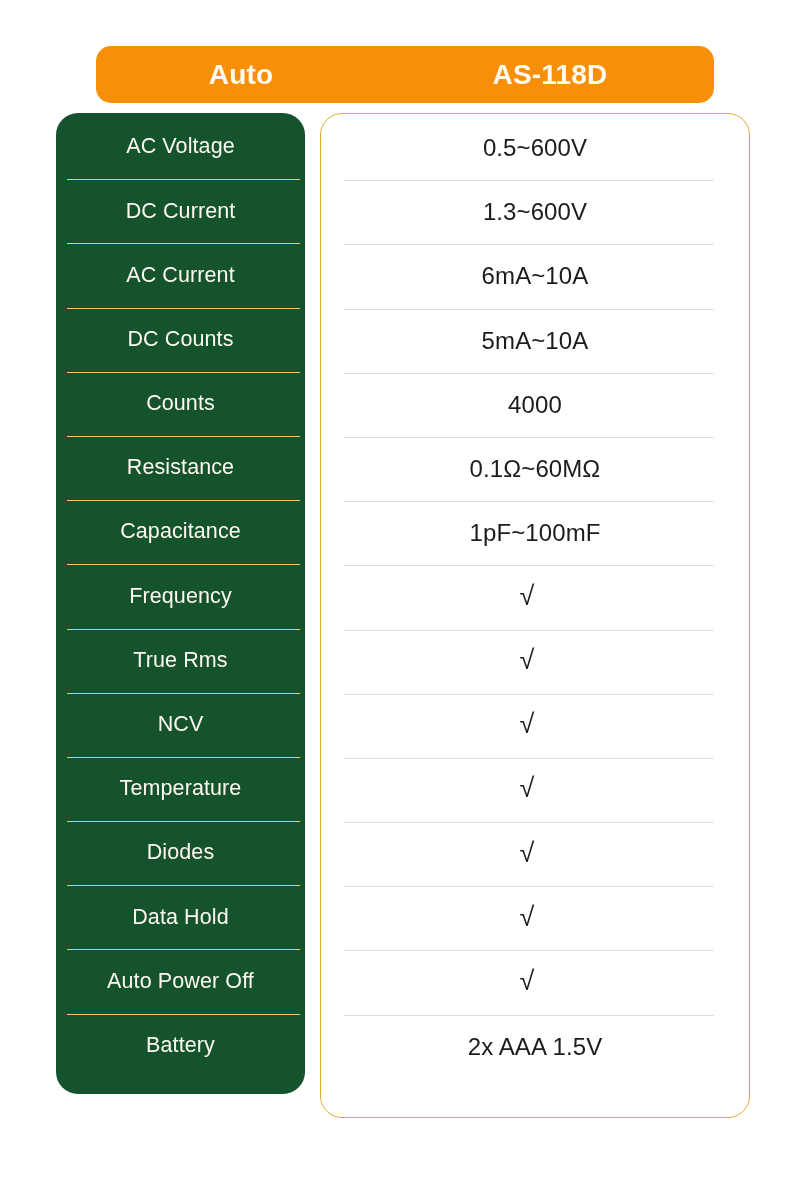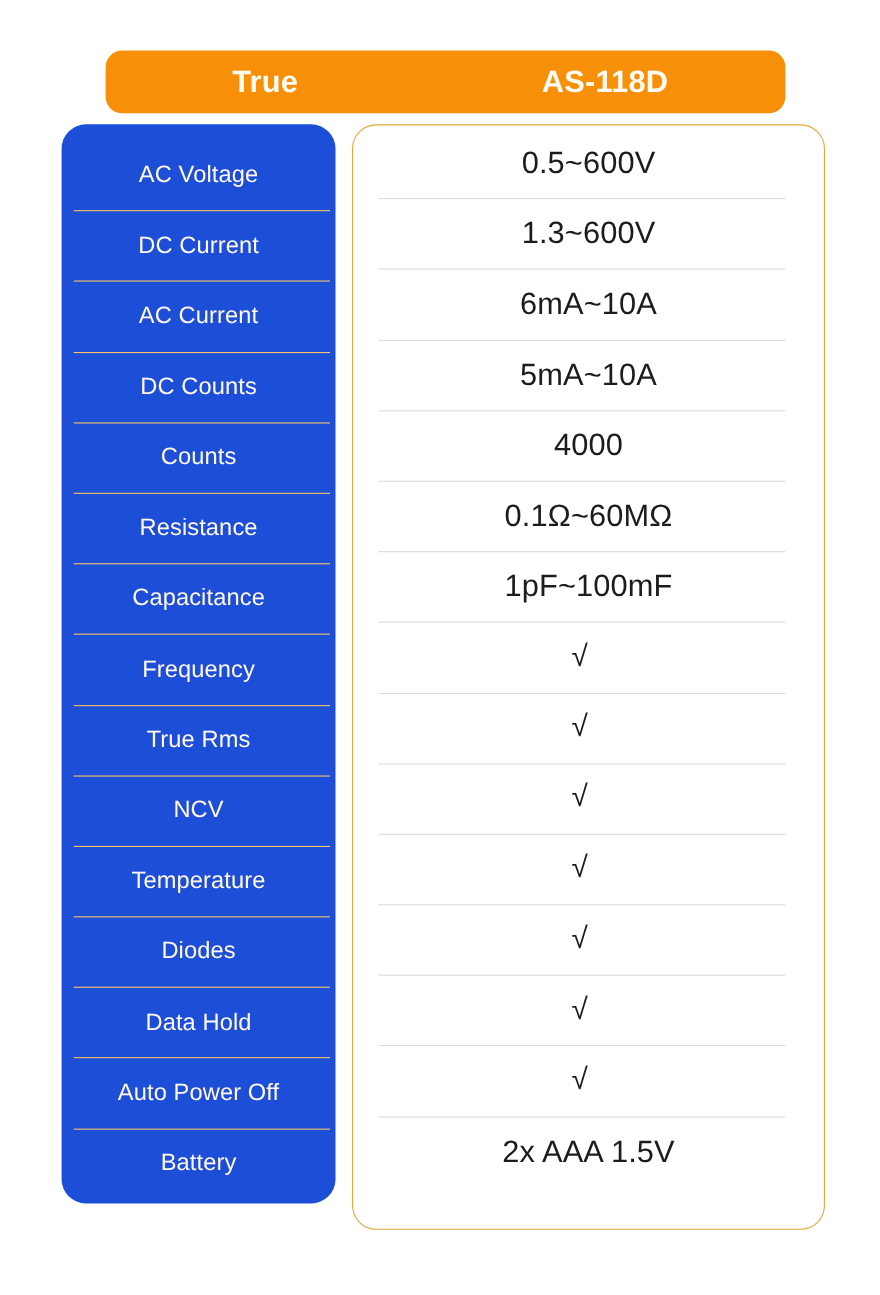--- a/index.html
+++ b/index.html
@@ -43,24 +43,24 @@
   .header-cell.left  { left: 0px;   width: 290px; }
   .header-cell.right { left: 290px; width: 328px; }
 
   
   .label-card {
     position: absolute;
     left: 56px;
     top: 113px;
     width: 249px;
     height: 981px;
-    background: #1d4ed8;
+    background: #14532d;
     border-radius: 22px;
     box-sizing: border-box;
-    padding-top: 14px;
+    padding-top: 2px;
     overflow: hidden;
   }
   .label-row {
     height: 64.2px;
     display: flex;
     align-items: center;
     justify-content: center;
     position: relative;
     box-sizing: border-box;
   }
@@ -98,21 +98,21 @@
   .value-row {
     height: 64.2px;
     display: flex;
     align-items: center;
     justify-content: center;
     position: relative;
     box-sizing: border-box;
   }
   .value-row .txt {
     color: #1C1C1C;
-    font-size: 28px;
+    font-size: 24px;
     line-height: 1;
     white-space: nowrap;
     letter-spacing: 0.1px;
   }
   .value-row .txt.check {
     font-size: 27px;
     position: relative;
     left: -8px;
     top: -1px;
   }
@@ -123,21 +123,21 @@
     left: 23px;
     width: 370px;
     height: 1px;
     background: #DCDCDC;
   }
 </style>
 </head>
 <body>
 
 <div class="header-bar">
-  <div class="header-cell left">True</div>
+  <div class="header-cell left">Auto</div>
   <div class="header-cell right">AS-118D</div>
 </div>
 
 <div class="label-card">
     <div class="label-row">
       <span class="txt">AC Voltage</span>
     </div>
     <div class="label-row">
       <span class="txt">DC Current</span>
     </div>

